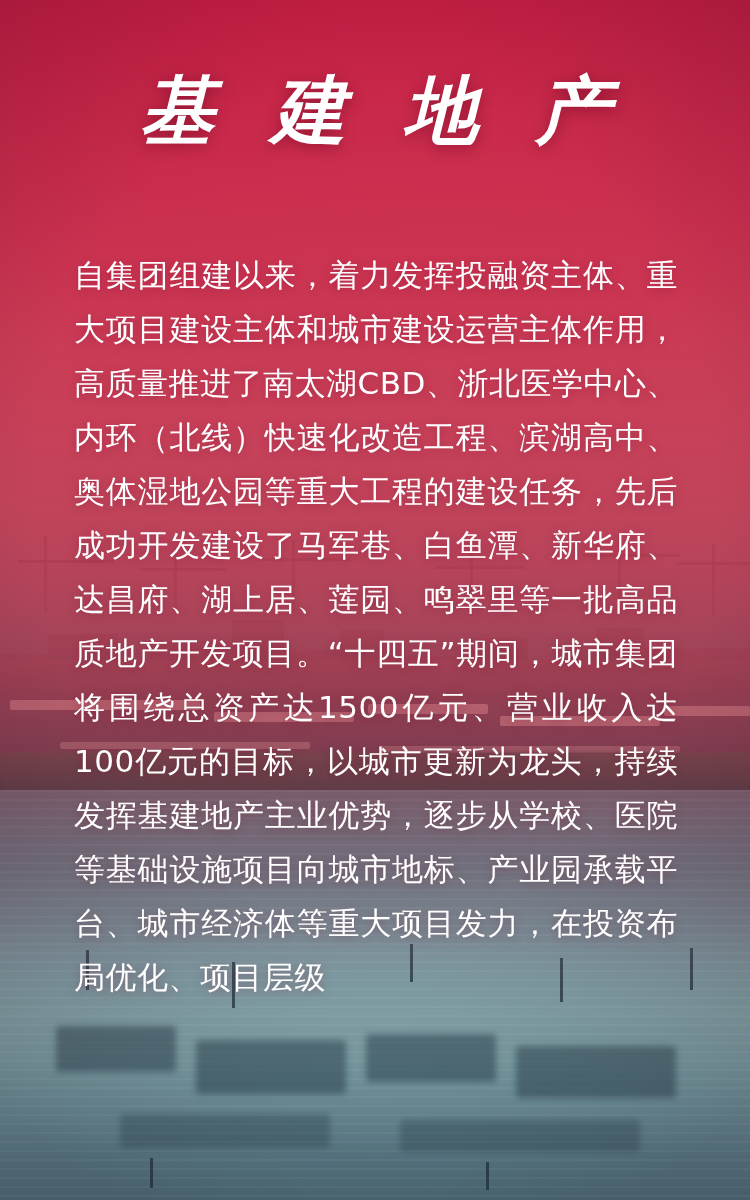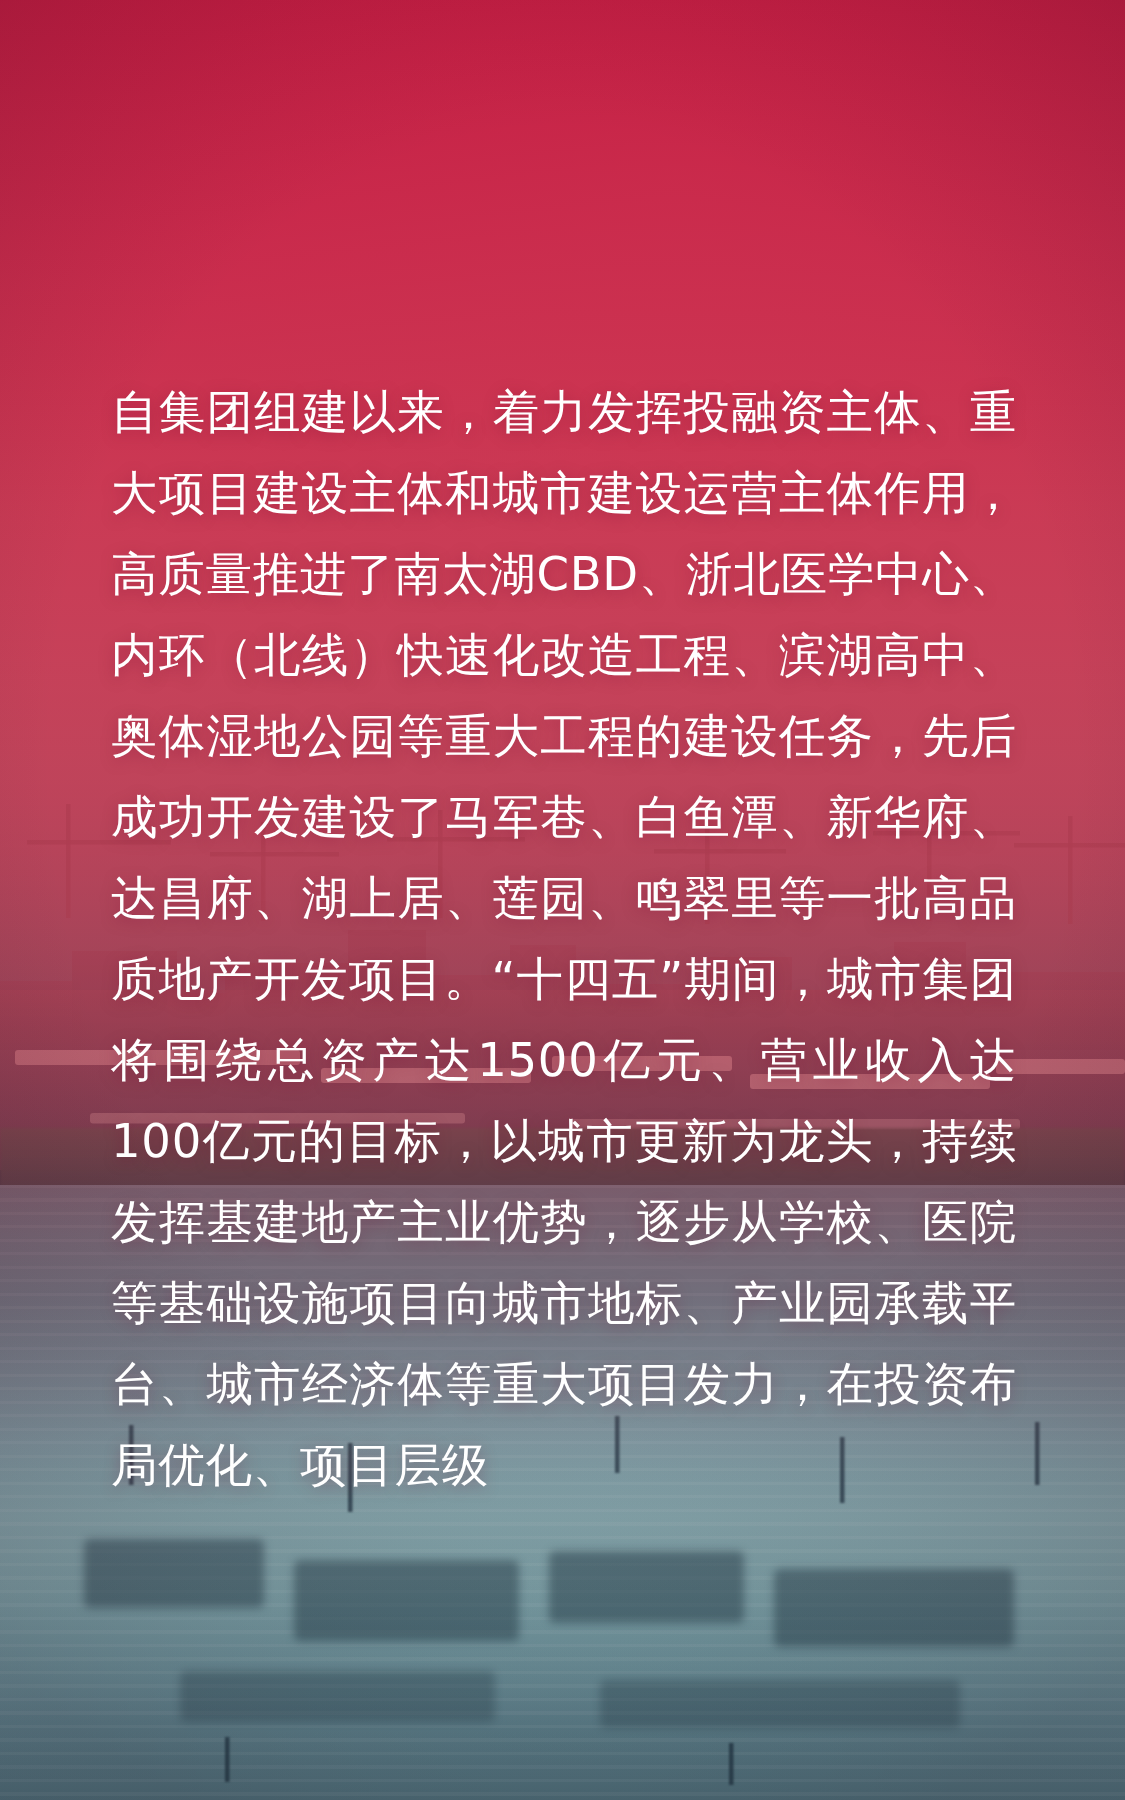--- a/index.html
+++ b/index.html
@@ -251,17 +251,18 @@
   <div class="refl-post" style="left:410px; top:944px;  height:38px;"></div>
   <div class="refl-post" style="left:560px; top:958px;  height:44px;"></div>
   <div class="refl-post" style="left:690px; top:948px;  height:42px;"></div>
   <div class="refl-post" style="left:150px; top:1158px; height:30px;"></div>
   <div class="refl-post" style="left:486px; top:1162px; height:28px;"></div>
 
   <div class="tint"></div>
   <div class="vignette"></div>
 
   <div class="content">
+    <div class="title">基 建 地 产</div>
 
     <div class="body-text">自集团组建以来，着力发挥投融资主体、重大项目建设主体和城市建设运营主体作用，高质量推进了南太湖CBD、浙北医学中心、内环（北线）快速化改造工程、滨湖高中、奥体湿地公园等重大工程的建设任务，先后成功开发建设了马军巷、白鱼潭、新华府、达昌府、湖上居、莲园、鸣翠里等一批高品质地产开发项目。“十四五”期间，城市集团将围绕总资产达1500亿元、营业收入达100亿元的目标，以城市更新为龙头，持续发挥基建地产主业优势，逐步从学校、医院等基础设施项目向城市地标、产业园承载平台、城市经济体等重大项目发力，在投资布局优化、项目层级</div>
   </div>
 
 </div>
 
 </body></html>

